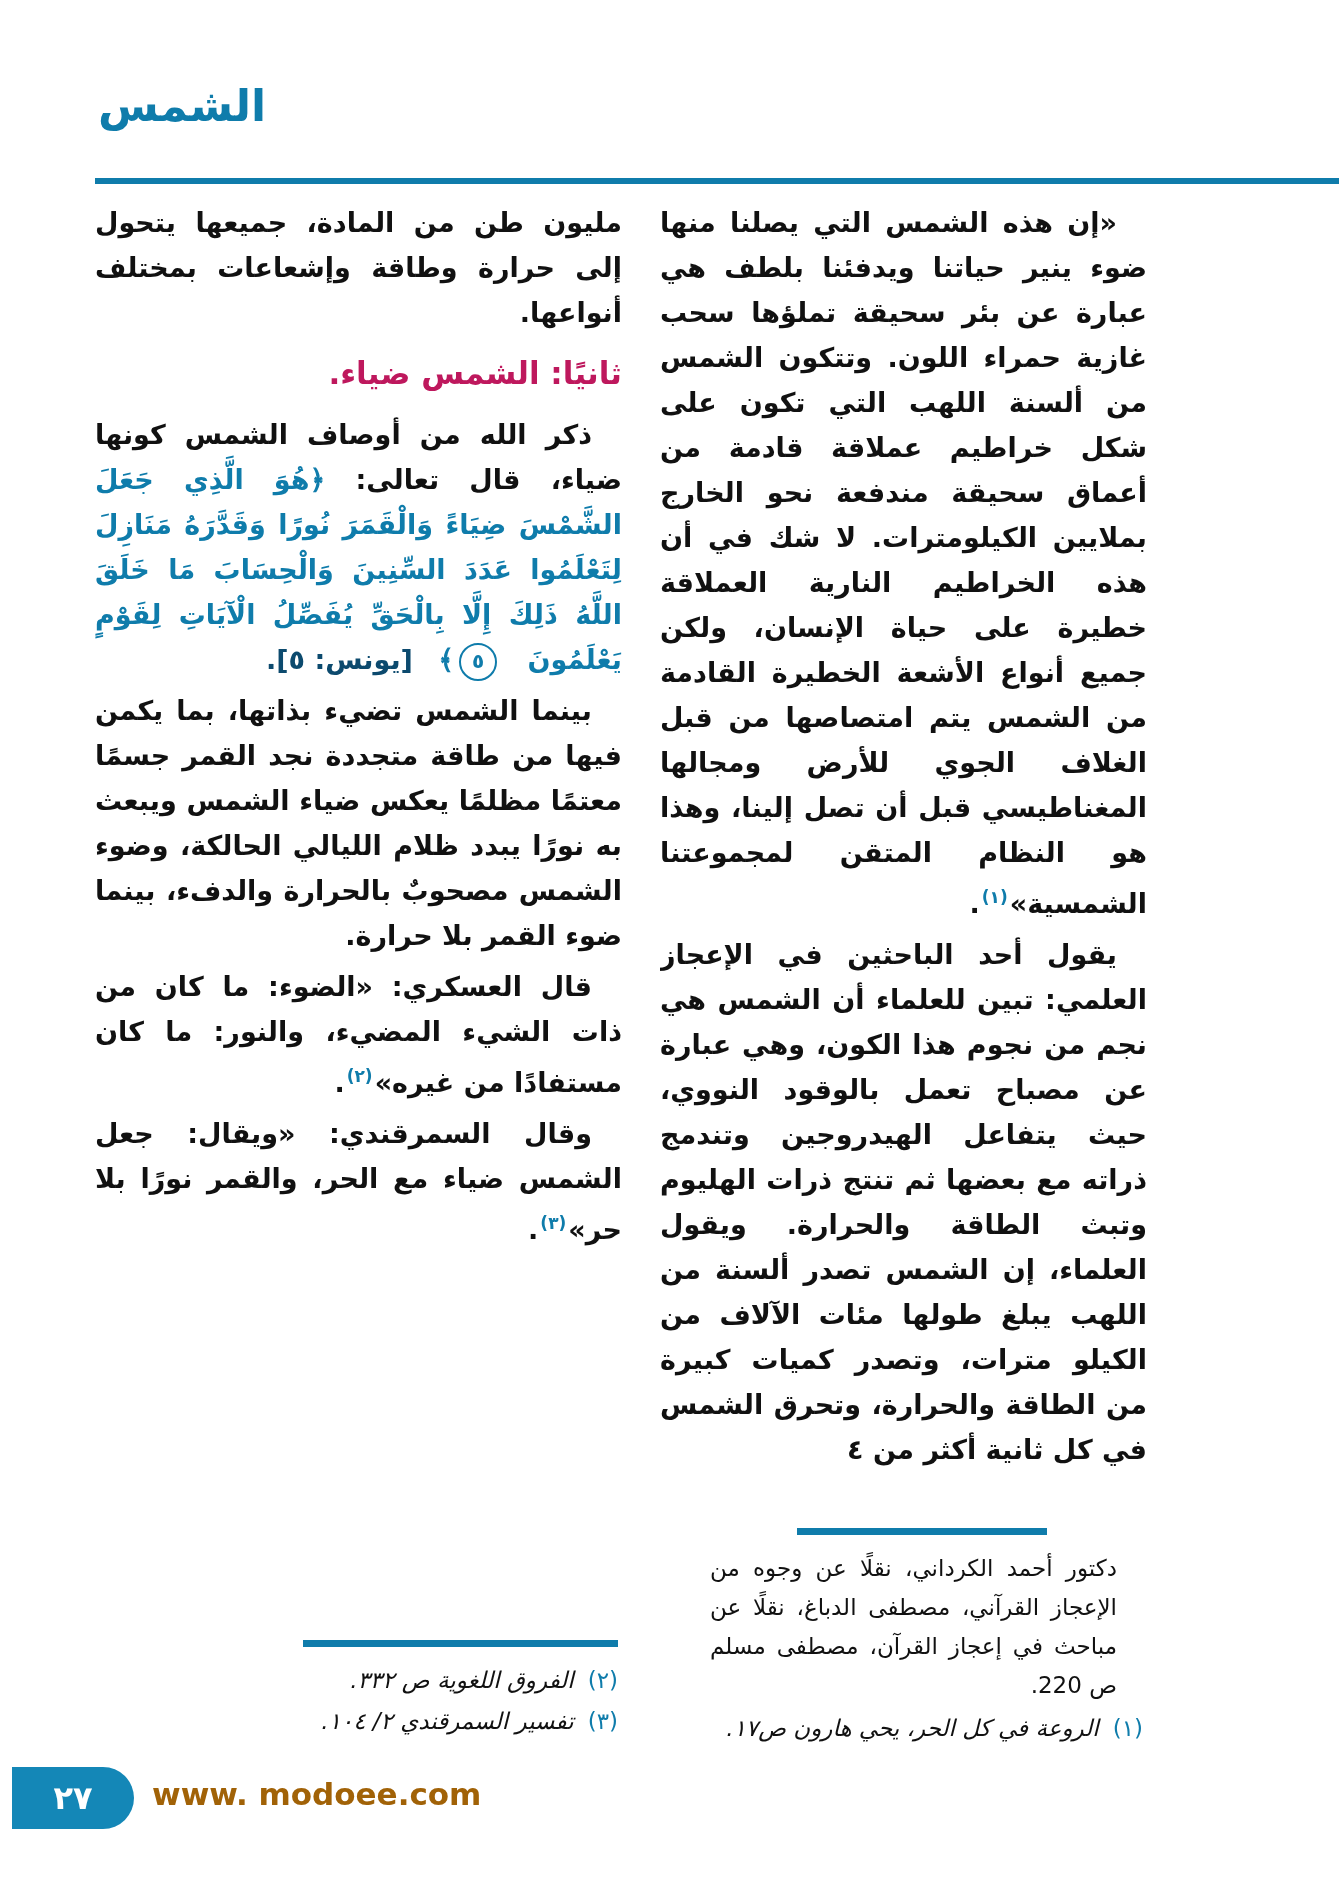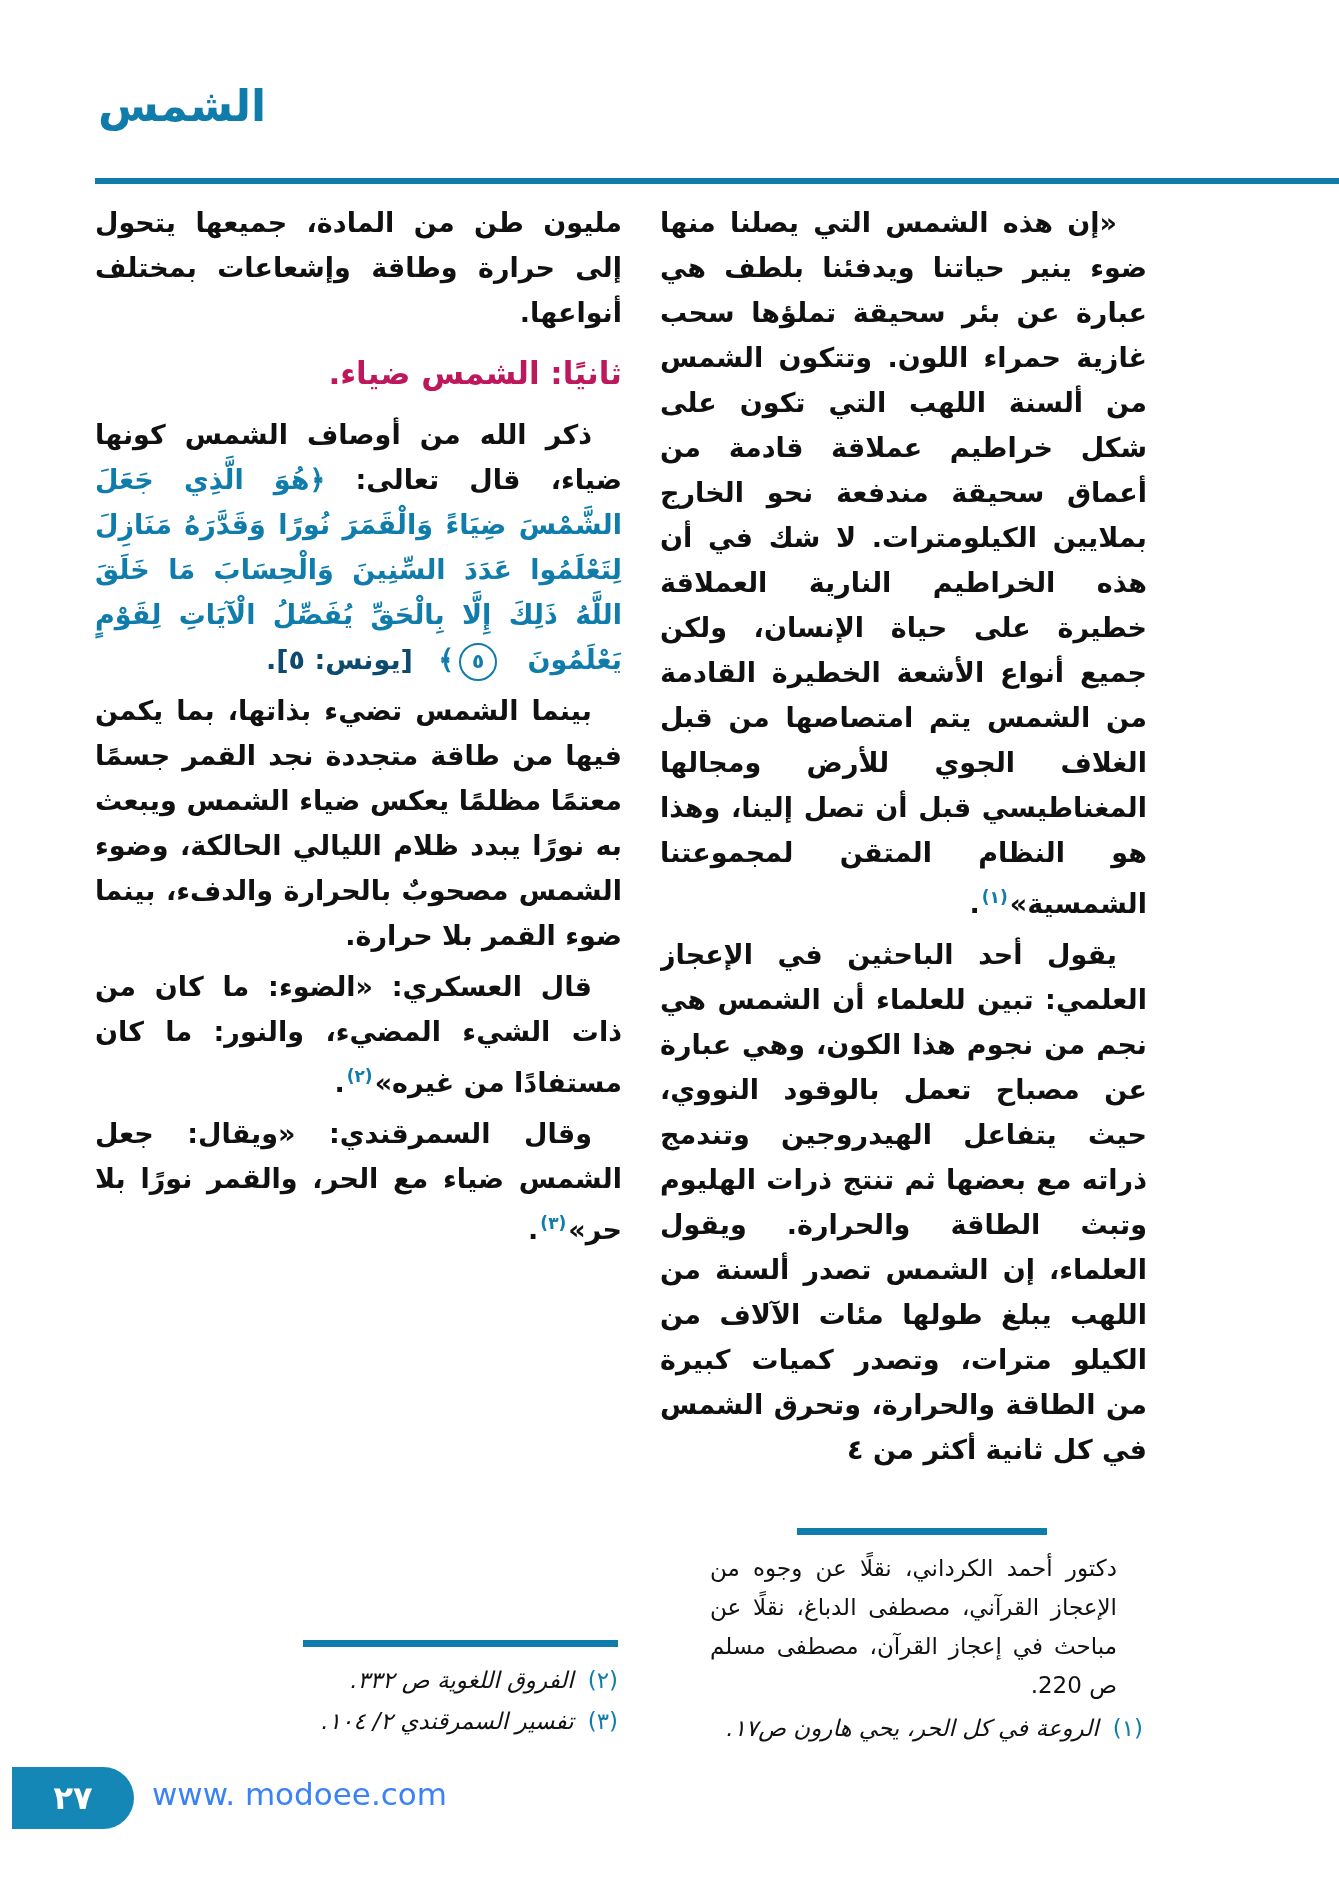--- a/index.html
+++ b/index.html
@@ -164,22 +164,22 @@
     align-items: center;
     justify-content: center;
     direction: rtl;
     margin-left: 12px;
   }
   .website {
     position: absolute;
     left: 152px;
     top: 1776px;
     font-size: 31px;
-    font-weight: 400;
-    color: #3b82f6;
+    font-weight: 700;
+    color: #a16207;
     direction: ltr;
     font-family: "DejaVu Sans", sans-serif;
   }
 </style>
 </head>
 <body>
 
 <div class="page">
 
   <div class="header-title">الشمس</div>

